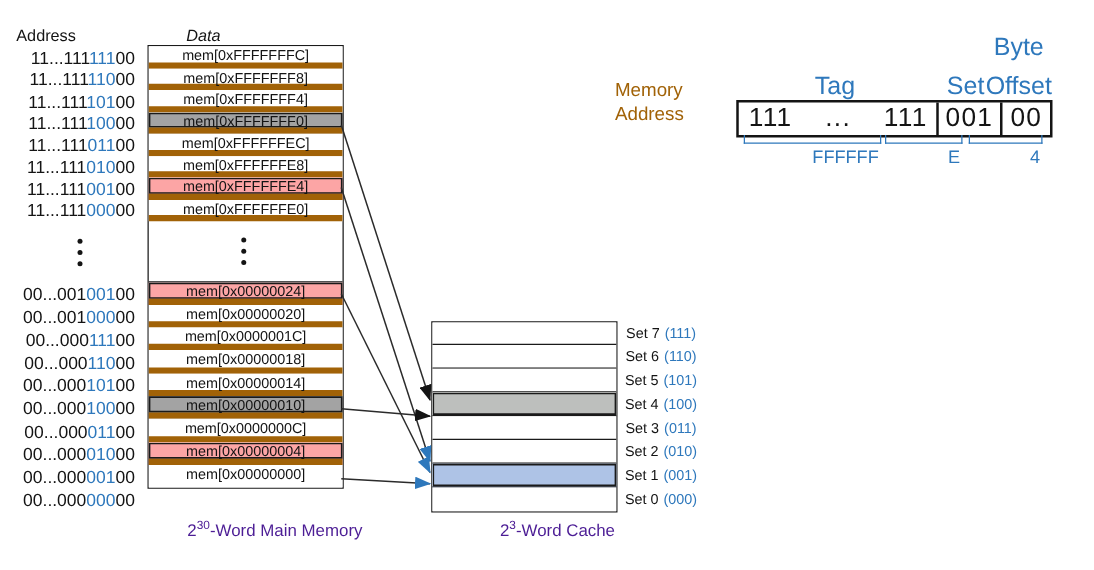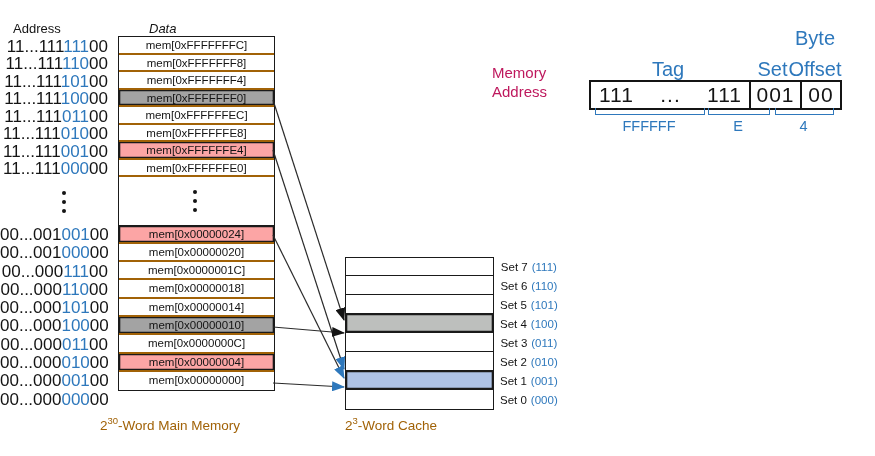--- a/index.html
+++ b/index.html
@@ -4,28 +4,28 @@
 <style>
   html,body{margin:0;padding:0;background:#fff;}
   .canvas{position:relative;width:875px;height:456px;background:#fff;overflow:hidden;
           font-family:"Liberation Sans","DejaVu Sans",sans-serif;color:#141414;}
 
   
   .col-hdr{position:absolute;top:21px;font-size:13px;color:#141414;}
 
   
   .addr-col{position:absolute;left:0;top:37.5px;width:112px;text-align:right;}
-  .addr-row{height:17.5px;line-height:17.5px;font-size:17px;padding-right:4px;white-space:nowrap;}
+  .addr-row{height:17.5px;line-height:17.5px;font-size:14px;padding-right:4px;white-space:nowrap;}
   .addr-row.bot{height:18.3px;line-height:18.3px;}
   .addr-gap{height:48.5px;position:relative;}
   .set-bits{color:#2e78bc;}
 
   
   .mem-table{position:absolute;left:118px;top:36px;width:155px;border:1.5px solid #1a1a1a;background:#fff;}
-  .mem-row{height:17.5px;line-height:17px;border-bottom:2px solid #a16207;text-align:center;
+  .mem-row{height:17.5px;line-height:17px;border-bottom:5px solid #a16207;text-align:center;
            font-size:11.5px;box-sizing:border-box;background:#fff;}
   .mem-row.bot{height:18.3px;line-height:17.8px;}
   .mem-gap{height:48.5px;border-bottom:1px solid #1a1a1a;position:relative;box-sizing:border-box;}
   .mem-row[data-hl="gray"]{background:#a3a3a3;box-shadow:inset 0 0 0 1.3px #1a1a1a;}
   .mem-row[data-hl="blue"]{background:#fca5a5;box-shadow:inset 0 0 0 1.3px #1a1a1a;}
 
   
   .vdots{position:absolute;top:50%;transform:translateY(-50%);display:flex;flex-direction:column;gap:5px;}
   .vdots span{width:4px;height:4px;border-radius:50%;background:#141414;}
 
@@ -35,36 +35,36 @@
   .cache-row:last-child,.mem-row:last-child{border-bottom:none;}
   .cache-row[data-hl="gray"]{background:#bdbfbd;box-shadow:inset 0 0 0 1.3px #1a1a1a;}
   .cache-row[data-hl="blue"]{background:#aec3e6;box-shadow:inset 0 0 0 1.3px #1a1a1a;}
 
   
   .cache-labels{position:absolute;left:500px;top:258px;font-size:11.5px;}
   .cl-row{height:18.875px;display:flex;align-items:center;white-space:pre;justify-content:center;}
   .cl-row .bits{color:#2e78bc;margin-left:4px;}
 
   
-  .caption{position:absolute;top:415px;font-size:13.5px;text-align:left;color:#a16207;}
+  .caption{position:absolute;top:415px;font-size:13.5px;text-align:right;color:#4c1d95;}
   .caption sup{font-size:9.5px;}
 
   
-  .ma-label{position:absolute;left:492px;top:63px;font-size:15px;line-height:19px;color:#be185d;}
+  .ma-label{position:absolute;left:492px;top:63px;font-size:15px;line-height:19px;color:#a16207;}
   .fld{position:absolute;color:#2e78bc;font-size:20px;text-align:center;}
   .ab-box{position:absolute;left:589px;top:80px;width:249px;height:26px;border:2px solid #141414;
           display:flex;box-sizing:content-box;background:#fff;}
   .ab-cell{display:flex;align-items:center;justify-content:center;font-size:21px;letter-spacing:1px;
            color:#141414;box-sizing:border-box;}
   .ab-tag{width:158px;justify-content:space-between;padding:0 7px 0 8px;}
   .ab-set{width:51px;border-left:2px solid #141414;}
   .ab-off{width:40px;border-left:2px solid #141414;}
   .brk{position:absolute;top:108px;height:6px;border-left:1.5px solid #2e78bc;
        border-right:1.5px solid #2e78bc;border-bottom:1.5px solid #2e78bc;}
-  .hex{position:absolute;top:118px;color:#2e78bc;font-size:14.5px;text-align:center;}
+  .hex{position:absolute;top:118px;color:#2e78bc;font-size:14.5px;text-align:right;}
 
   svg.arrows{position:absolute;left:0;top:0;pointer-events:none;}
 </style>
 </head>
 <body>
 
 <div class="canvas">
 
   <div class="col-hdr" style="left:13px;">Address</div>
   <div class="col-hdr" style="left:149px;font-style:italic;">Data</div>

